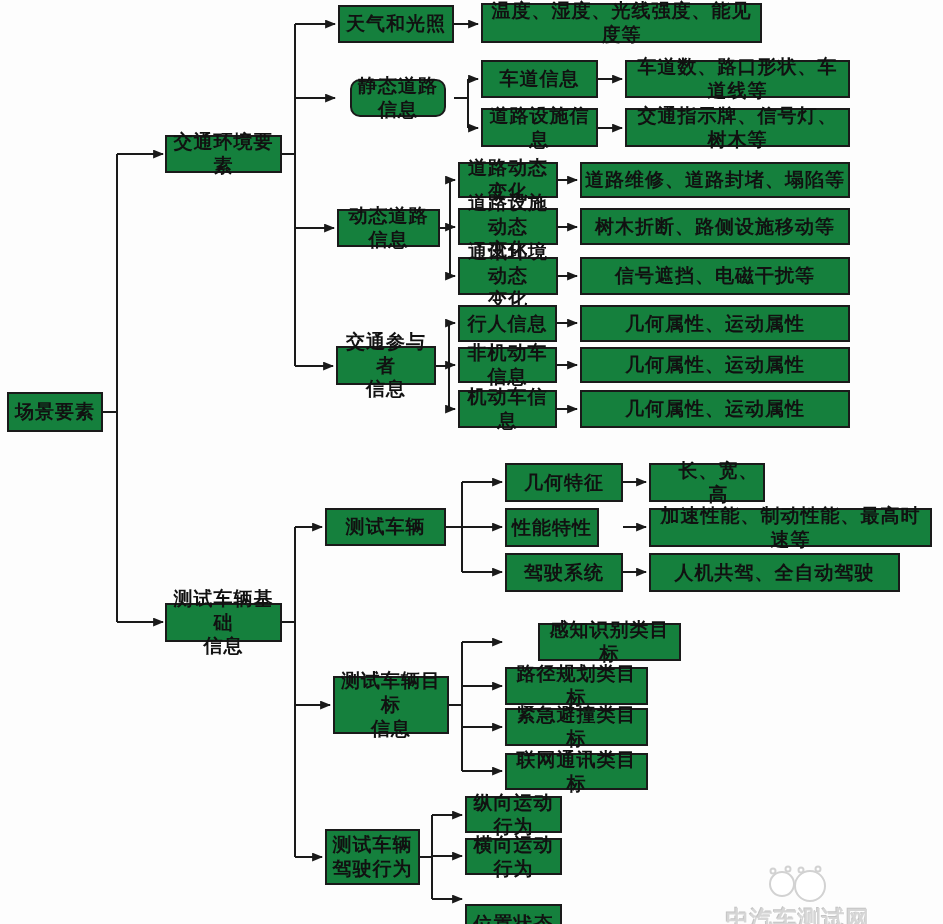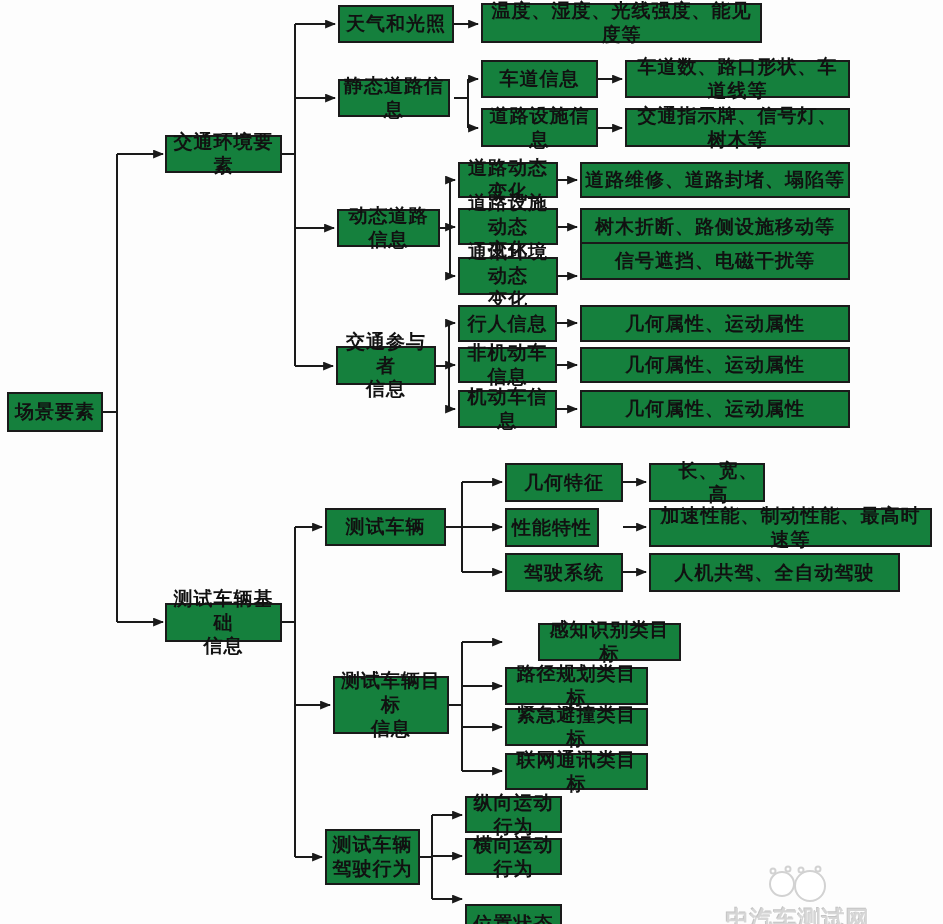--- a/index.html
+++ b/index.html
@@ -110,35 +110,35 @@
 
   <div class="node" style="left:7px;top:392px;width:96px;height:40px;">场景要素</div>
 
   <div class="node" style="left:165px;top:135px;width:117px;height:38px;">交通环境要素</div>
   <div class="node" style="left:165px;top:603px;width:117px;height:39px;">测试车辆基础
 信息</div>
 
   <div class="node" style="left:338px;top:5px;width:116px;height:38px;">天气和光照</div>
   <div class="node" style="left:481px;top:3px;width:281px;height:40px;">温度、湿度、光线强度、能见度等</div>
 
-  <div class="node" style="left:338px;top:79px;width:112px;height:38px;">静态道路信息</div>
+  <div class="node" style="left:350px;top:79px;width:96px;height:38px;border-radius:10px;">静态道路信息</div>
   <div class="node" style="left:481px;top:60px;width:117px;height:38px;">车道信息</div>
   <div class="node" style="left:625px;top:60px;width:225px;height:38px;">车道数、路口形状、车道线等</div>
   <div class="node" style="left:481px;top:108px;width:117px;height:39px;">道路设施信息</div>
   <div class="node" style="left:625px;top:108px;width:225px;height:39px;">交通指示牌、信号灯、树木等</div>
 
   <div class="node" style="left:337px;top:209px;width:103px;height:38px;">动态道路信息</div>
   <div class="node" style="left:458px;top:162px;width:100px;height:36px;">道路动态变化</div>
   <div class="node" style="left:580px;top:162px;width:270px;height:36px;">道路维修、道路封堵、塌陷等</div>
   <div class="node" style="left:458px;top:208px;width:100px;height:37px;">道路设施动态
 变化</div>
   <div class="node" style="left:580px;top:208px;width:270px;height:37px;">树木折断、路侧设施移动等</div>
   <div class="node" style="left:458px;top:257px;width:100px;height:38px;">通讯环境动态
 变化</div>
-  <div class="node" style="left:580px;top:242px;width:270px;height:38px;">信号遮挡、电磁干扰等</div>
+  <div class="node" style="left:580px;top:257px;width:270px;height:38px;">信号遮挡、电磁干扰等</div>
 
   <div class="node" style="left:336px;top:346px;width:100px;height:39px;">交通参与者
 信息</div>
   <div class="node" style="left:458px;top:305px;width:99px;height:37px;">行人信息</div>
   <div class="node" style="left:580px;top:305px;width:270px;height:37px;">几何属性、运动属性</div>
   <div class="node" style="left:458px;top:347px;width:99px;height:36px;">非机动车信息</div>
   <div class="node" style="left:580px;top:347px;width:270px;height:36px;">几何属性、运动属性</div>
   <div class="node" style="left:458px;top:390px;width:99px;height:38px;">机动车信息</div>
   <div class="node" style="left:580px;top:390px;width:270px;height:38px;">几何属性、运动属性</div>
 

